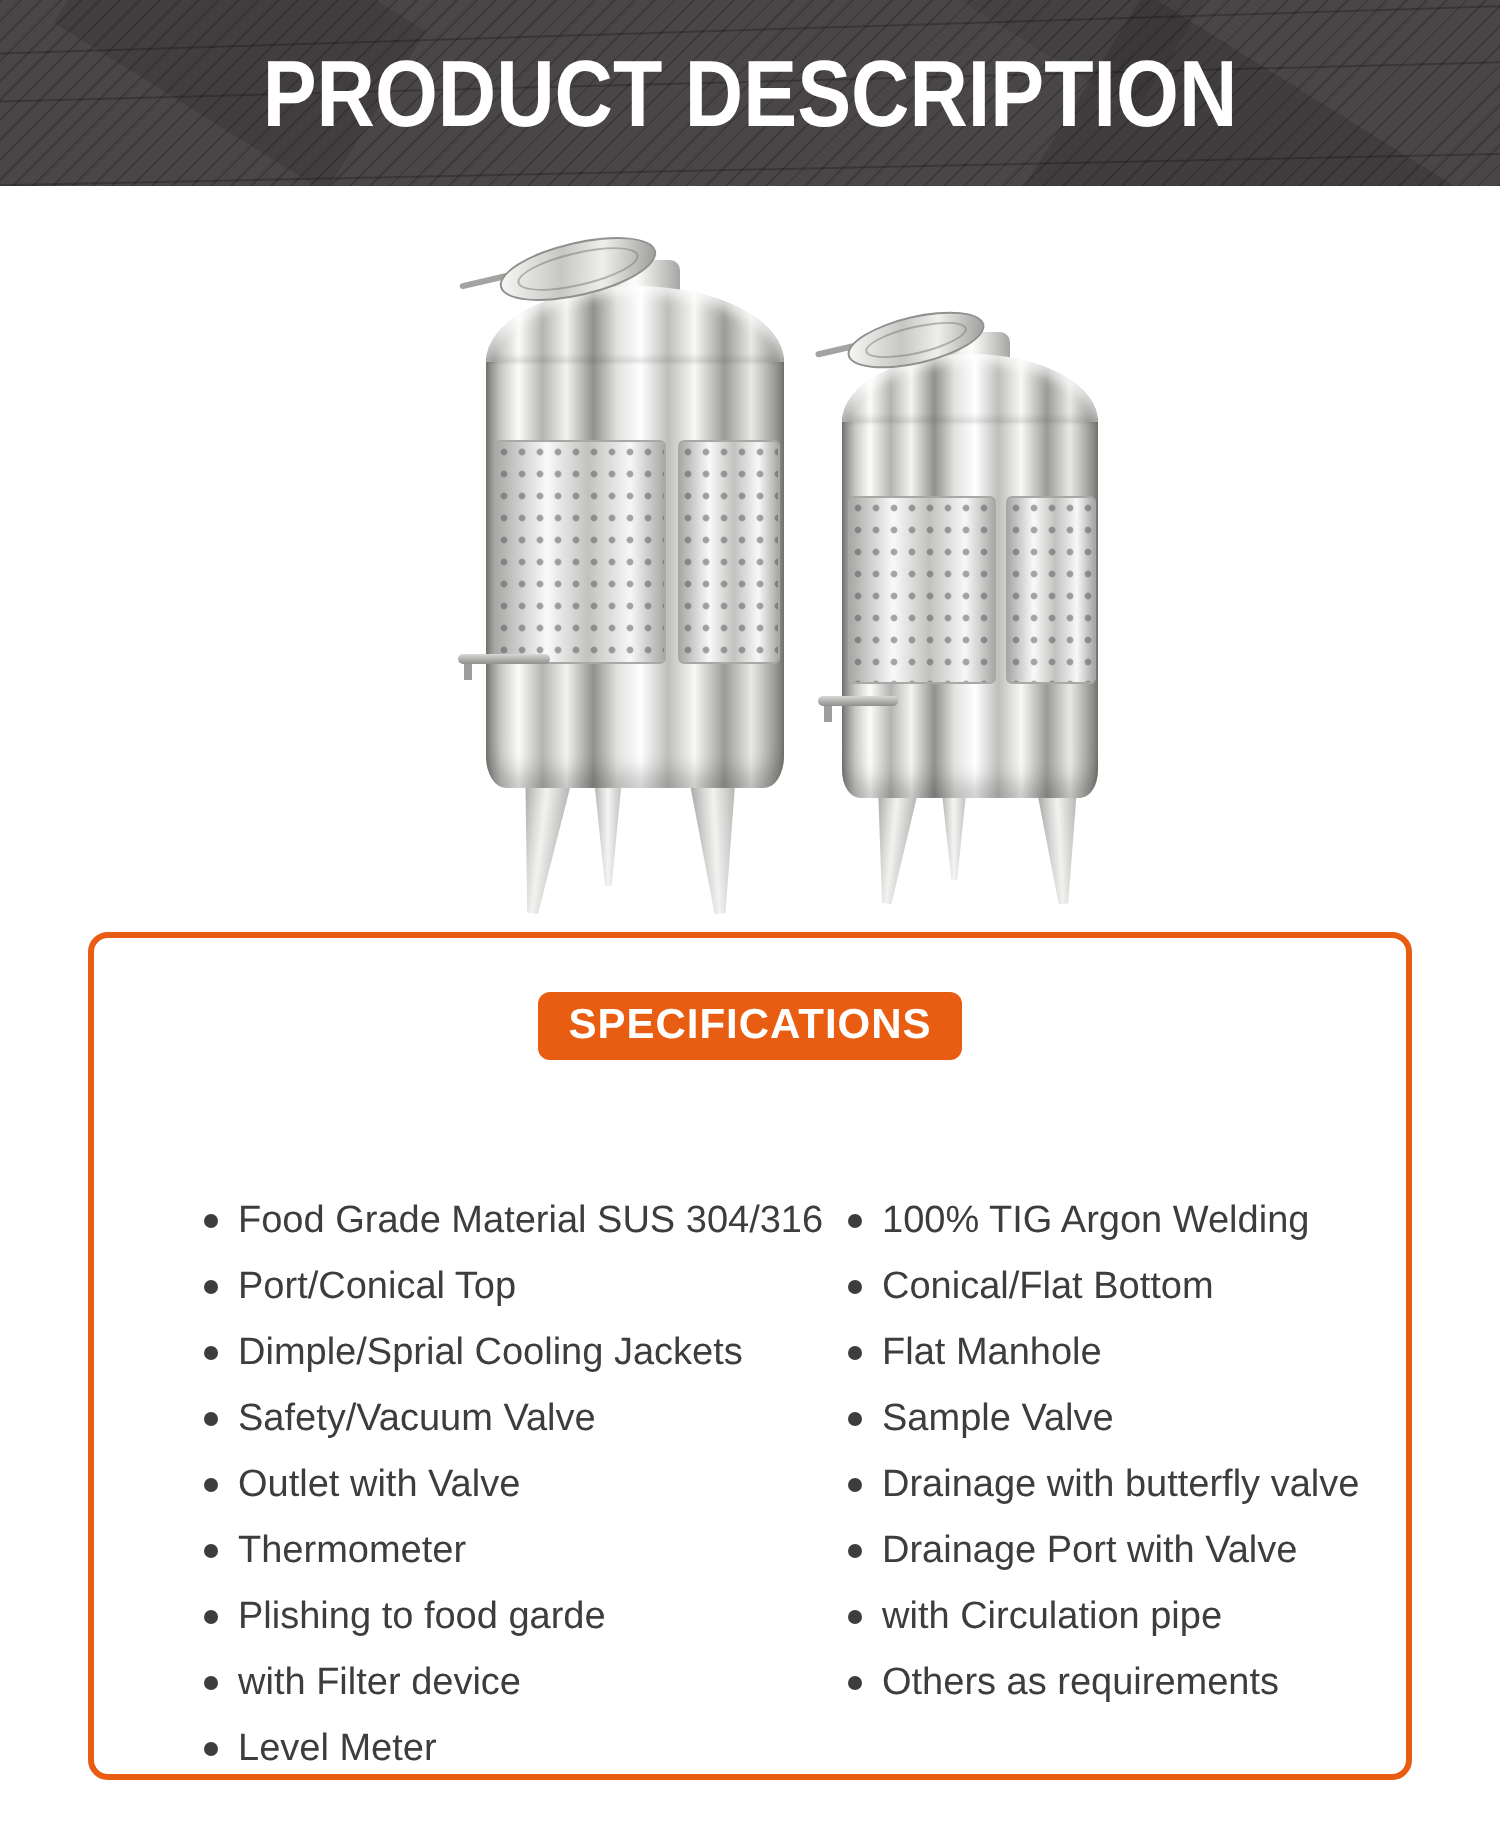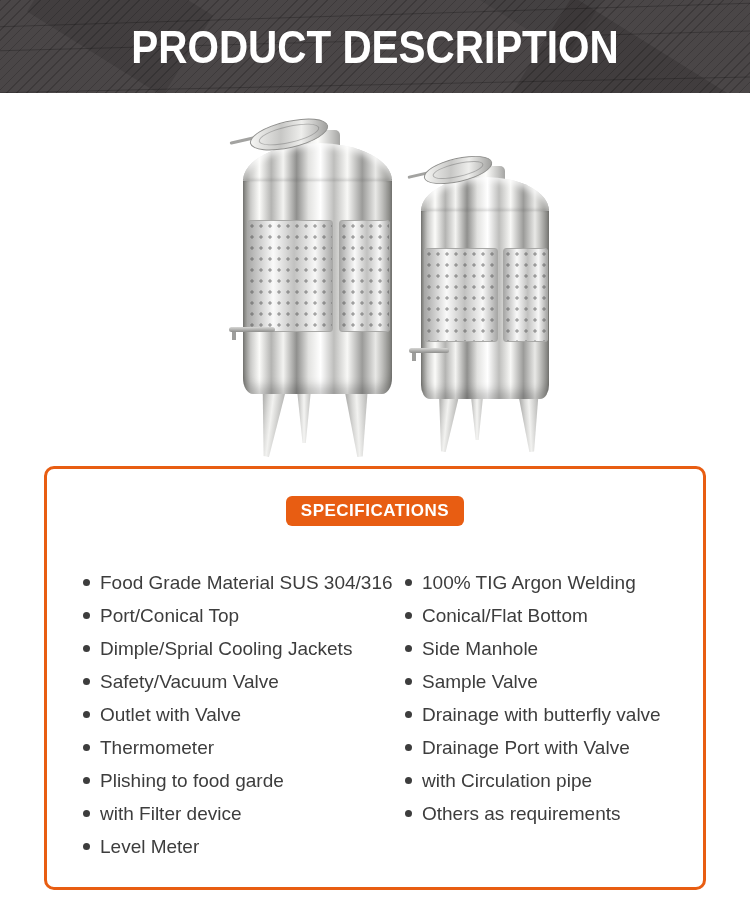--- a/index.html
+++ b/index.html
@@ -94,22 +94,22 @@
   .tank-large .leg-r{left:100px;transform:rotate(-3deg);}
   .tank-small .leg{top:238px;height:56px;width:26px;}
   .tank-small .leg-l{left:12px;transform:rotate(6deg);}
   .tank-small .leg-m{left:48px;width:16px;height:44px;opacity:.85;}
   .tank-small .leg-r{left:96px;transform:rotate(-3deg);}
 
   
   .specs{position:absolute;left:44px;top:466px;width:662px;height:424px;box-sizing:border-box;
     border:3px solid #e85d12;border-radius:10px;background:#fff;}
   .badge{display:table;margin:27px auto 0;background:#e85d12;color:#fff;
-    font-size:17px;font-weight:700;letter-spacing:.5px;padding:5px 15px;border-radius:6px;}
-  .columns{display:flex;margin-top:40px;padding-left:36px;text-align:right;}
+    font-size:21px;font-weight:700;letter-spacing:.5px;padding:5px 15px;border-radius:6px;}
+  .columns{display:flex;margin-top:64px;padding-left:55px;text-align:right;}
   .spec-list{list-style:none;margin:0;padding:0;}
   .left-list{flex:0 0 322px;}
   .right-list{flex:1 1 auto;}
   .spec-item{display:flex;align-items:center;height:33px;font-size:19px;color:#3d3d3d;}
   .bullet{width:7px;height:7px;border-radius:50%;background:#3d3d3d;margin-right:10px;flex:none;}
 </style>
 </head>
 <body>
 
 <div class="page">
@@ -200,21 +200,21 @@
       <li class="spec-item">
           <span class="bullet"></span>
           <span class="spec-text">100% TIG Argon Welding</span>
         </li>
           <li class="spec-item">
           <span class="bullet"></span>
           <span class="spec-text">Conical/Flat Bottom</span>
         </li>
           <li class="spec-item">
           <span class="bullet"></span>
-          <span class="spec-text">Side Manhole</span>
+          <span class="spec-text">Flat Manhole</span>
         </li>
           <li class="spec-item">
           <span class="bullet"></span>
           <span class="spec-text">Sample Valve</span>
         </li>
           <li class="spec-item">
           <span class="bullet"></span>
           <span class="spec-text">Drainage with butterfly valve</span>
         </li>
           <li class="spec-item">

